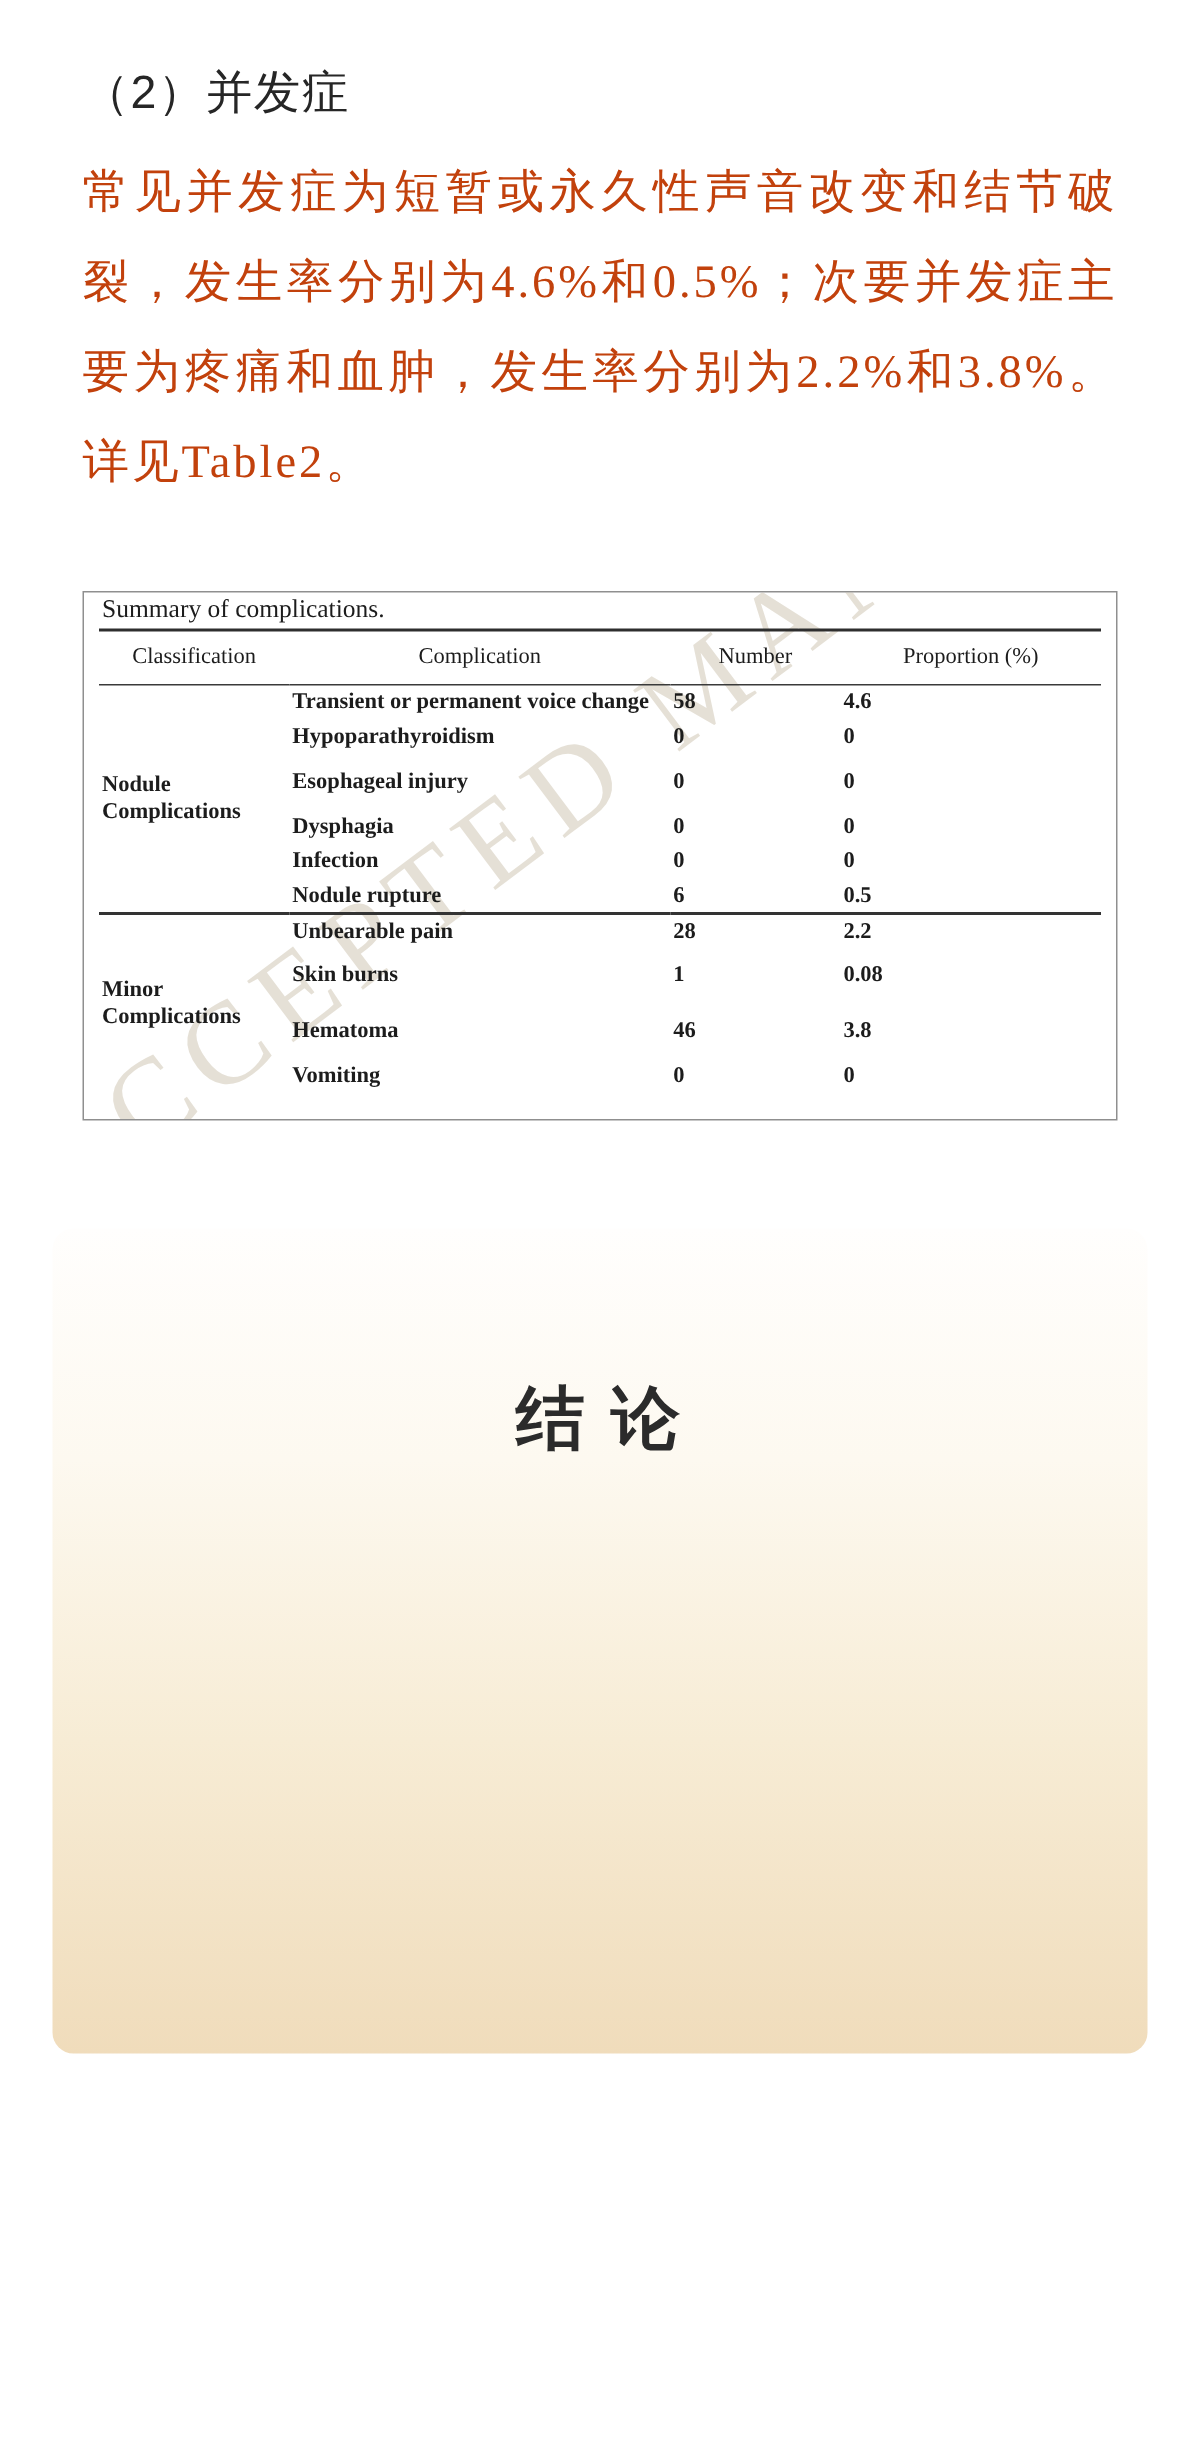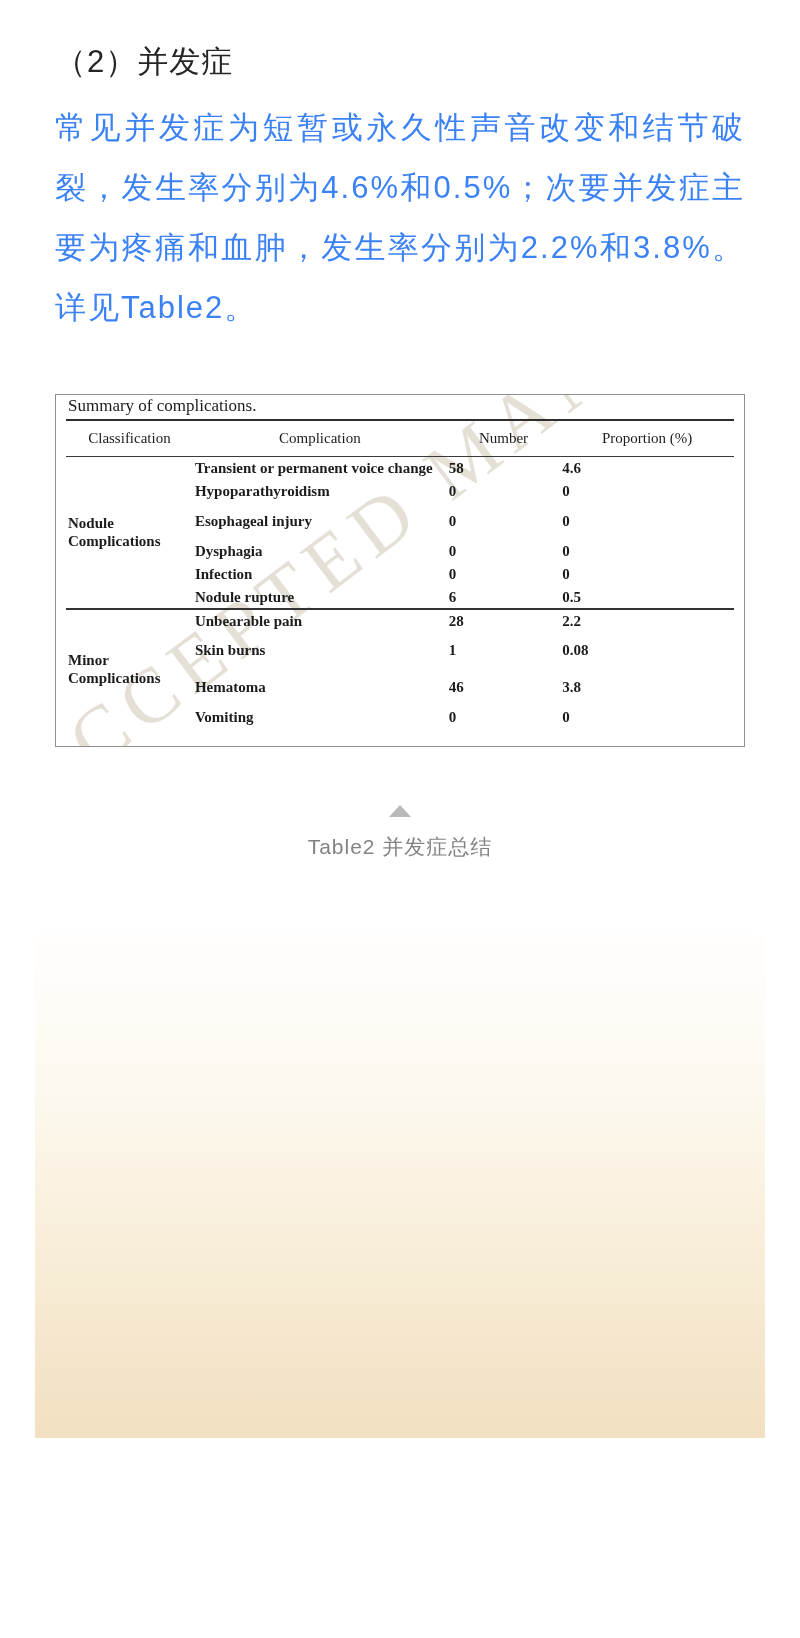--- a/index.html
+++ b/index.html
@@ -22,21 +22,22 @@
     line-height: 40px;
     letter-spacing: 1px;
     color: #262626;
   }
   .body-paragraph {
     margin: 16px 0 0 0;
     font-size: 31px;
     line-height: 60px;
     letter-spacing: 2px;
     text-align: justify;
-    color: #3b82f6;
+    color: #c2410c;
+    font-family: Liberation Serif, serif;
   }
 
   
   .figure { margin: 56px 55px 0 55px; }
   .tablebox {
     position: relative;
     box-sizing: border-box;
     height: 353px;
     border: 1px solid #8f8f8f;
     background: #ffffff;
@@ -215,21 +216,18 @@
                 <td>0</td>
                 <td>0</td>
               </tr>
             </tbody>
           </table>
 
       </div>
     </div>
   </figure>
 
-  <div class="caption-wrap">
-    <div class="triangle"></div>
-    <div class="caption-text">Table2 并发症总结</div>
-  </div>
 
   <section class="conclusion-box">
+    <h1 class="conclusion-title">结 论</h1>
   </section>
 
 </div>
 
 </body></html>

